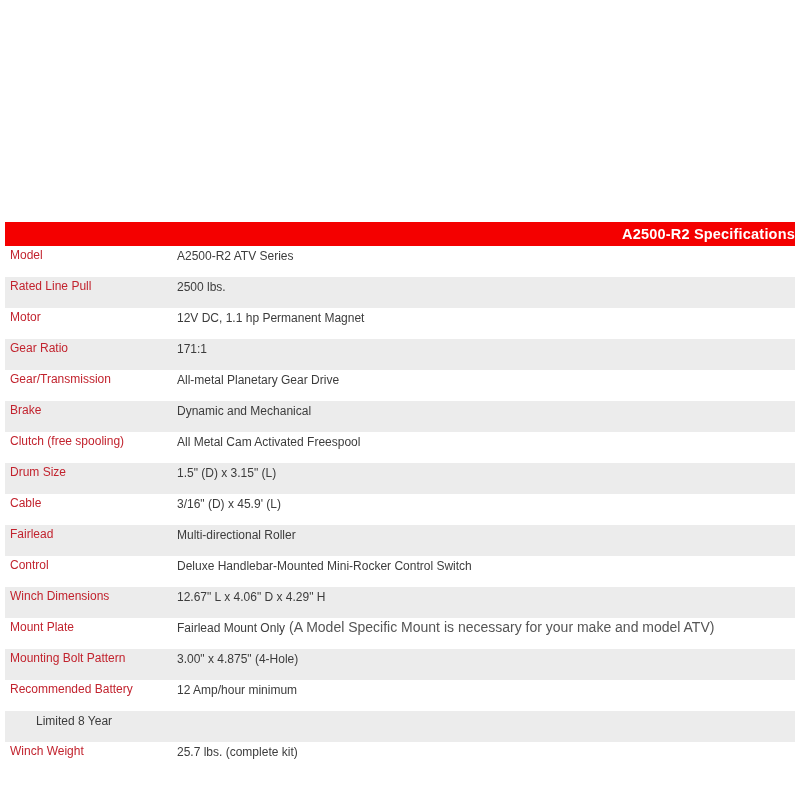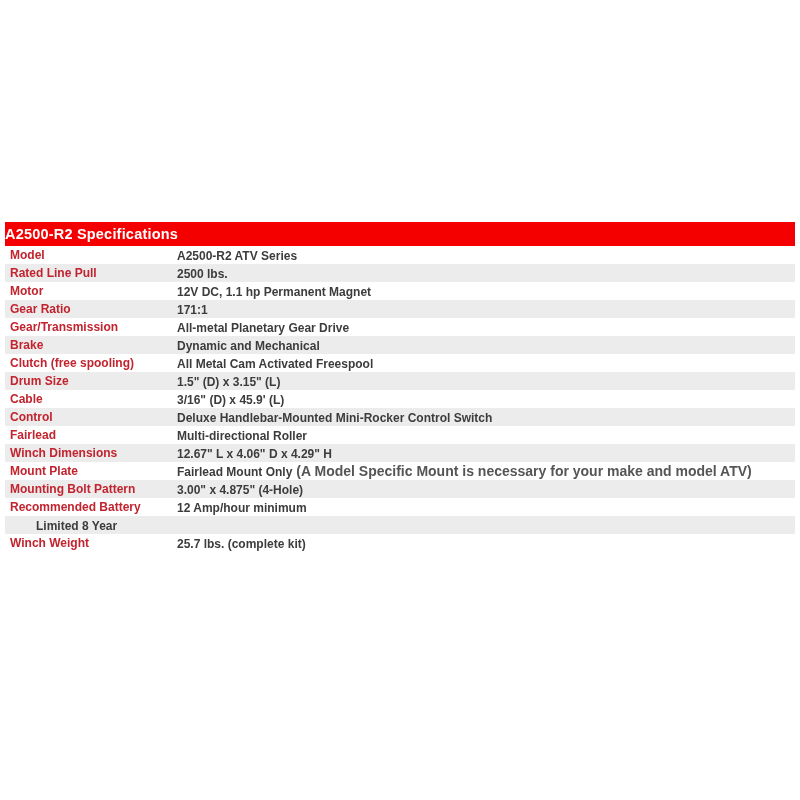--- a/index.html
+++ b/index.html
@@ -17,30 +17,30 @@
     top: 222px;
     width: 790px;
   }
   .spec-header {
     height: 24px;
     line-height: 24px;
     background: #f40000;
     color: #ffffff;
     font-size: 14.5px;
     font-weight: 700;
-    text-align: left;
+    text-align: right;
     letter-spacing: 0.2px;
   }
   .spec-row {
     display: flex;
-    height: 18px;
+    height: 31px;
     line-height: 19.5px;
     background: #ffffff;
     font-size: 12px;
-    font-weight: 700;
+    font-weight: 400;
     white-space: nowrap;
   }
   .spec-row:nth-child(even) {
     background: #ececec;
   }
   .cell-label {
     width: 136px;
     padding-left: 5px;
     flex: 0 0 auto;
     color: #c2232e;
@@ -122,30 +122,30 @@
   </div>
 
   <div class="spec-row">
     <div class="cell-label">Cable</div>
     <div class="cell-value">
       <span>3/16" (D) x 45.9' (L)</span><span class="value-note"></span>
     </div>
   </div>
 
   <div class="spec-row">
-    <div class="cell-label">Control</div>
+    <div class="cell-label">Fairlead</div>
     <div class="cell-value">
-      <span>Deluxe Handlebar-Mounted Mini-Rocker Control Switch</span><span class="value-note"></span>
+      <span>Multi-directional Roller</span><span class="value-note"></span>
     </div>
   </div>
 
   <div class="spec-row">
-    <div class="cell-label">Fairlead</div>
+    <div class="cell-label">Control</div>
     <div class="cell-value">
-      <span>Multi-directional Roller</span><span class="value-note"></span>
+      <span>Deluxe Handlebar-Mounted Mini-Rocker Control Switch</span><span class="value-note"></span>
     </div>
   </div>
 
   <div class="spec-row">
     <div class="cell-label">Winch Dimensions</div>
     <div class="cell-value">
       <span>12.67" L x 4.06" D x 4.29" H</span><span class="value-note"></span>
     </div>
   </div>
 

